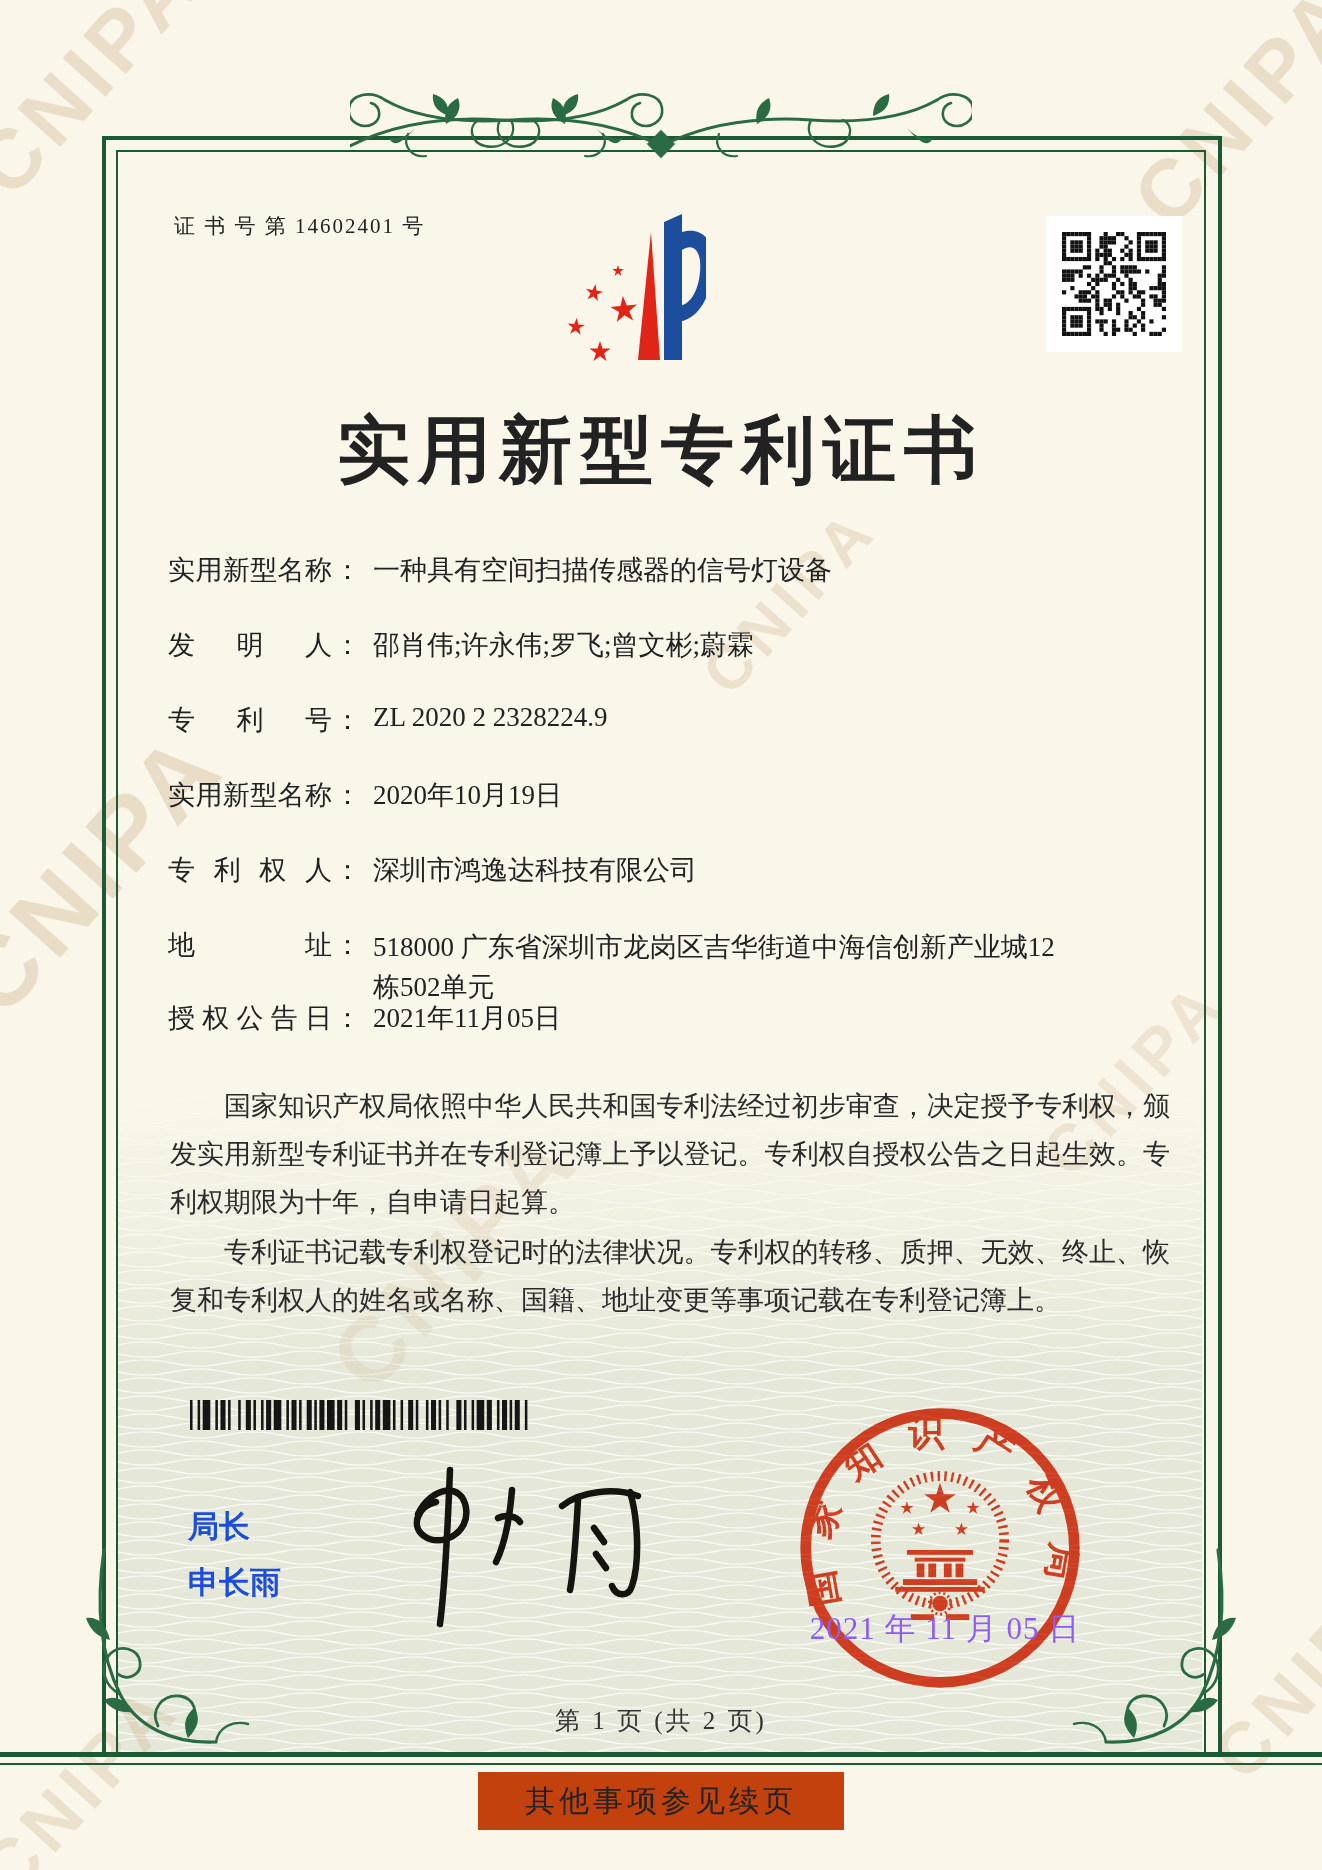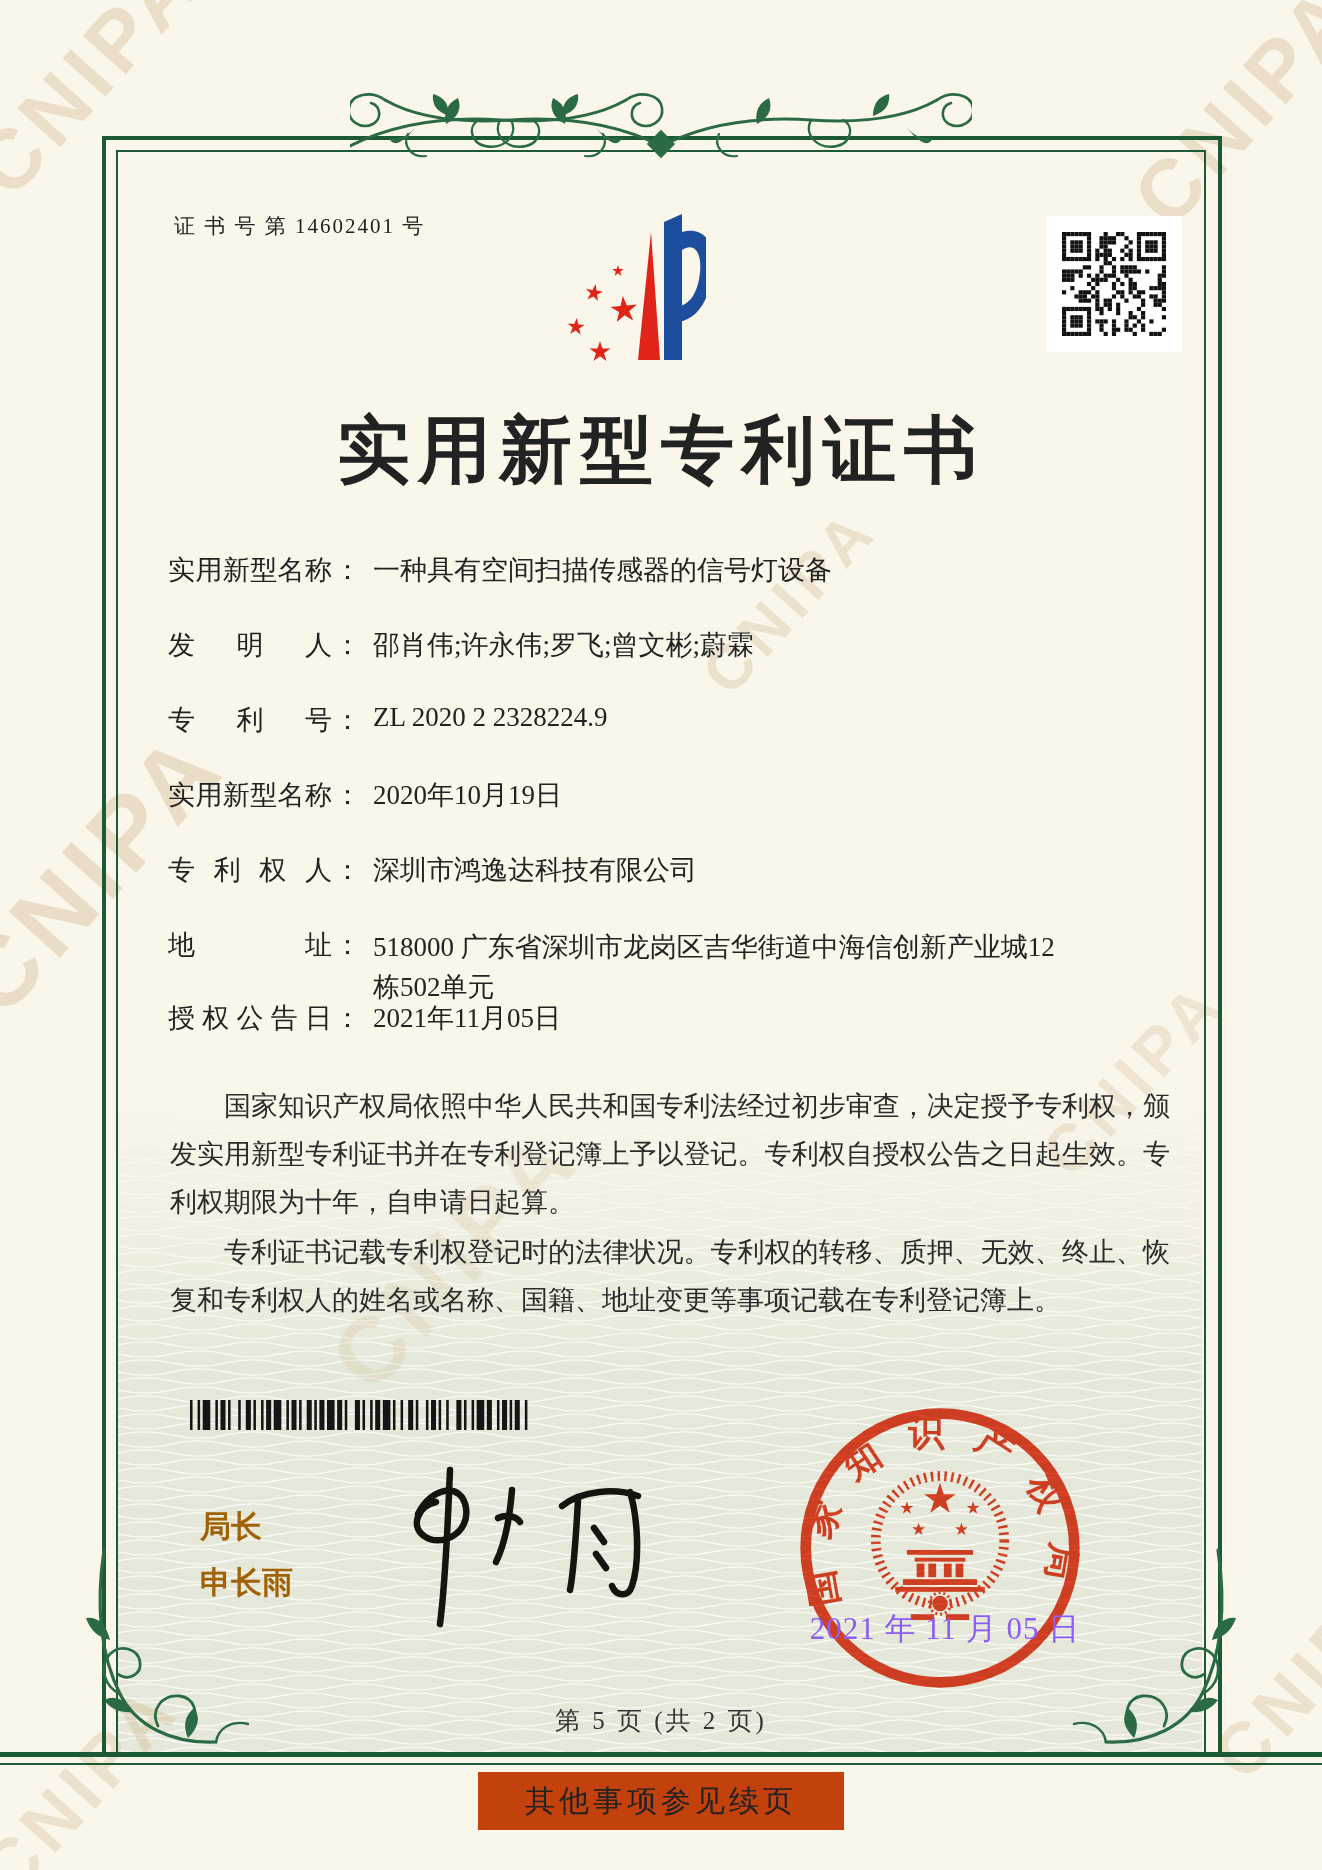--- a/index.html
+++ b/index.html
@@ -36,22 +36,22 @@
   .fcolon{display:inline-block;margin:0 12px 0 2px;vertical-align:top}
   .fvalue{display:inline-block;vertical-align:top}
   .field-address .fvalue{white-space:normal;width:700px;line-height:40px}
   .grant-right{position:absolute;left:472px;top:0;white-space:nowrap}
   
   .paras{position:absolute;left:168px;top:1080px;width:1004px;font-size:27px;line-height:48px;
       text-align:justify;color:#2b2b2b}
   .paras p{margin:2px;text-indent:54px}
   
   .barcode{left:190px;top:1400px}
-  .sign-label{position:absolute;left:200px;font-family:Liberation Mono, monospace;
-      font-size:31px;font-weight:bold;color:#a16207;white-space:nowrap}
+  .sign-label{position:absolute;left:188px;font-family:Liberation Mono, monospace;
+      font-size:31px;font-weight:bold;color:#1d4ed8;white-space:nowrap}
   .sig{left:366px;top:1456px}
   .seal{left:794px;top:1402px;mix-blend-mode:multiply;opacity:.93}
   .seal-date{left:800px;top:1608px;width:290px;text-align:center;font-size:31px;color:#8b5cf6;
       letter-spacing:1px;white-space:nowrap}
   .page-num{left:0;top:1704px;width:1322px;text-align:center;font-size:25px;letter-spacing:3px;color:#333}
   .note-box{left:478px;top:1772px;width:366px;height:58px;background:#c2410c;
       text-align:center;font-size:30px;letter-spacing:4px;line-height:58px;color:#222}
 </style>
 </head>
 <body>
@@ -603,14 +603,14 @@
       <rect x="104" y="190" width="92" height="5"></rect>
       <circle cx="150" cy="207" r="8"></circle>
       <circle cx="150" cy="207" r="11" fill="none" stroke="var(--seal-red,#e23617)" stroke-width="3" stroke-dasharray="2 3"></circle>
       <rect x="120" y="218" width="24" height="6"></rect>
       <rect x="156" y="218" width="24" height="6"></rect>
     </g>
   </g>
 </svg>
 <div class="abs seal-date">2021 年 11 月 05 日</div>
 
-<div class="abs page-num">第 5 页 (共 2 页)</div>
+<div class="abs page-num">第 1 页 (共 2 页)</div>
 <div class="abs note-box">其他事项参见续页</div>
 
 </body></html>

